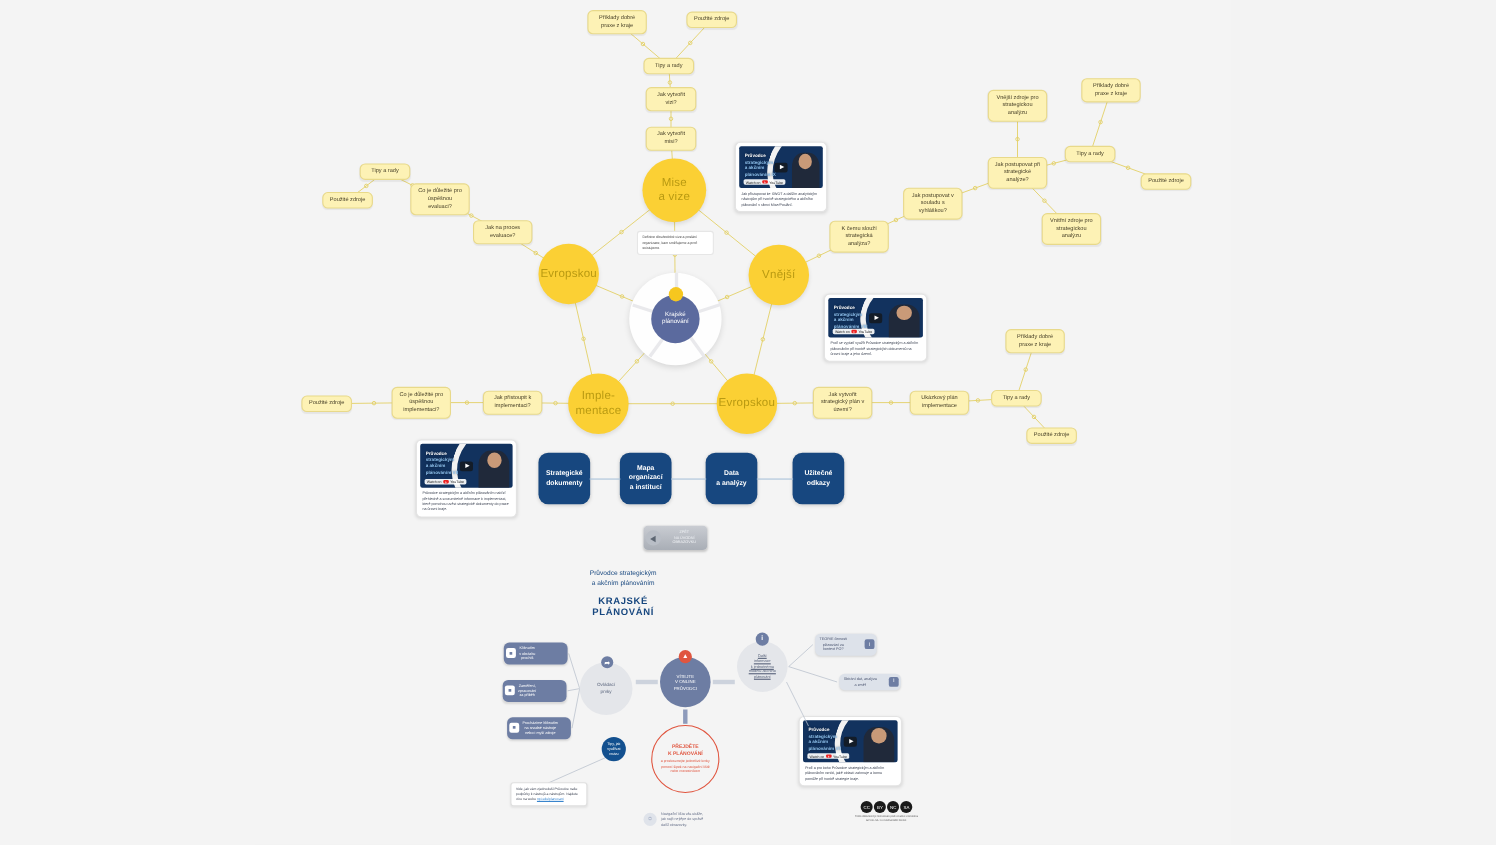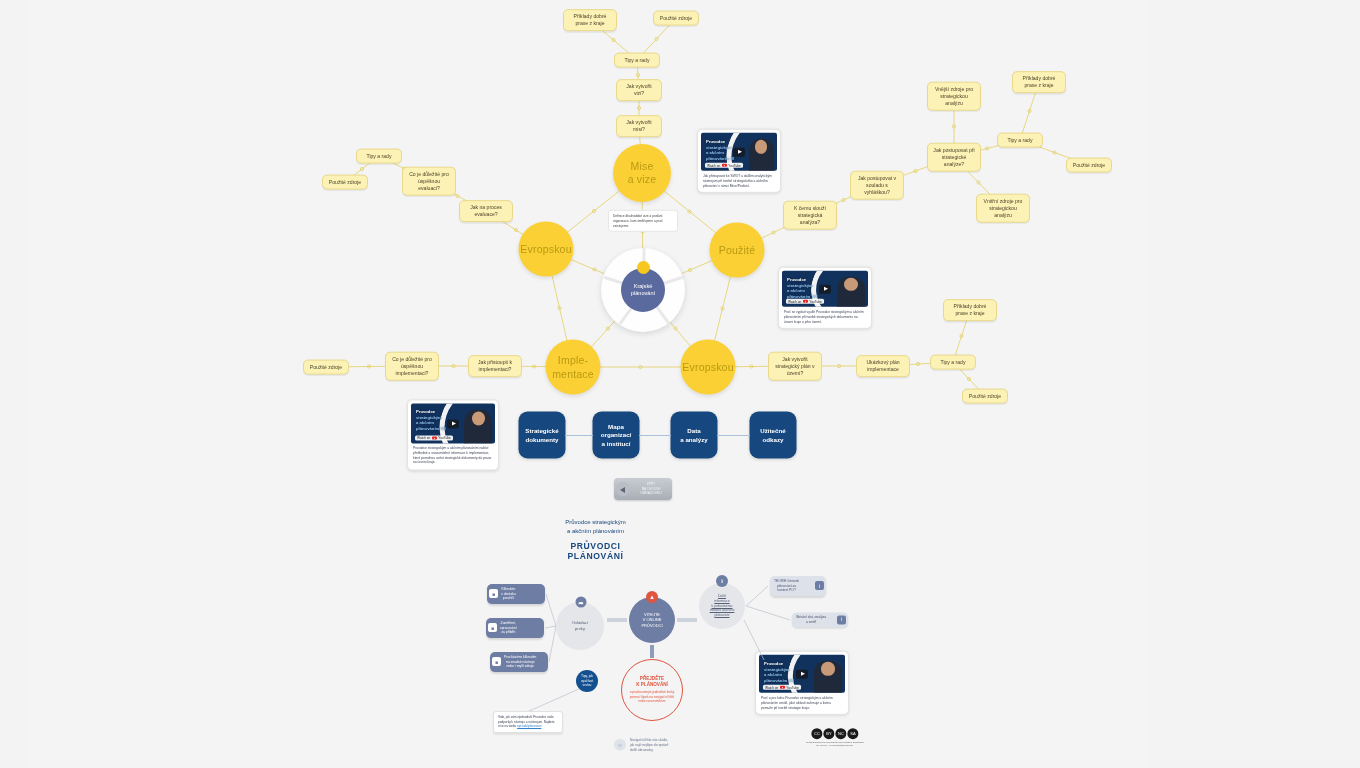--- a/index.html
+++ b/index.html
@@ -7,21 +7,20 @@
     margin: 0; padding: 0;
     width: 1360px; height: 768px;
     background: #f3f3f3;
     font-family: "Liberation Sans", sans-serif;
     overflow: hidden;
   }
   #canvas {
     position: relative;
     width: 1119px; height: 768px;
     background: #f4f4f4;
-    margin-left: 29px;
   }
   #edges { position: absolute; left: 0; top: 0; width: 1360px; height: 768px; }
 
   
   .leaf {
     position: absolute;
     background: #fdf2b5;
     border: 1px solid #e8d98a;
     border-radius: 5px;
     color: #4a432a;
@@ -402,21 +401,21 @@
     </svg>
 
   <div id="hubs-layer">
       <div class="hub" style="left: 613px; top: 173px; width: 58px; height: 58px;">
         <span>Mise<br>a vize</span>
       </div>
       <div class="hub" style="left: 517px; top: 249px; width: 55px; height: 55px;">
         <span>Evropskou</span>
       </div>
       <div class="hub" style="left: 708px; top: 250px; width: 55px; height: 55px;">
-        <span>Použité</span>
+        <span>Vnější</span>
       </div>
       <div class="hub" style="left: 544px; top: 367px; width: 55px; height: 55px;">
         <span>Imple-<br>mentace</span>
       </div>
       <div class="hub" style="left: 679px; top: 367px; width: 55px; height: 55px;">
         <span>Evropskou</span>
       </div>
     </div>
 
   <div id="leaves-layer">
@@ -600,21 +599,21 @@
   <div class="greypill" id="grey-pill" style="left: 614px; top: 489px;">
     <div class="circ"></div>
     <div class="txt" id="grey-pill-txt">ZPĚT<br>NA ÚVODNÍ<br>OBRAZOVKU</div>
   </div>
 
   <div class="brand-left" style="left:519px; top:518px; width:95px;">
     <div class="sub">
       <div>Průvodce strategickým</div>
       <div>a akčním plánováním</div>
     </div>
-    <div class="main">PRŮVODCI PLÁNOVÁNÍ</div>
+    <div class="main">KRAJSKÉ PLÁNOVÁNÍ</div>
   </div>
 
 
   <div id="bottom-layer">
       <svg style="position:absolute;left:0;top:0;width:1360px;height:768px">
         <line x1="517" y1="594" x2="527" y2="626" stroke="#b9c0cc" stroke-width="0.7"></line>
         <line x1="516" y1="628" x2="527" y2="626" stroke="#b9c0cc" stroke-width="0.7"></line>
         <line x1="520" y1="662" x2="527" y2="626" stroke="#b9c0cc" stroke-width="0.7"></line>
         <line x1="717" y1="606" x2="739" y2="586" stroke="#b9c0cc" stroke-width="0.7"></line>
         <line x1="717" y1="606" x2="761" y2="620" stroke="#b9c0cc" stroke-width="0.7"></line>

